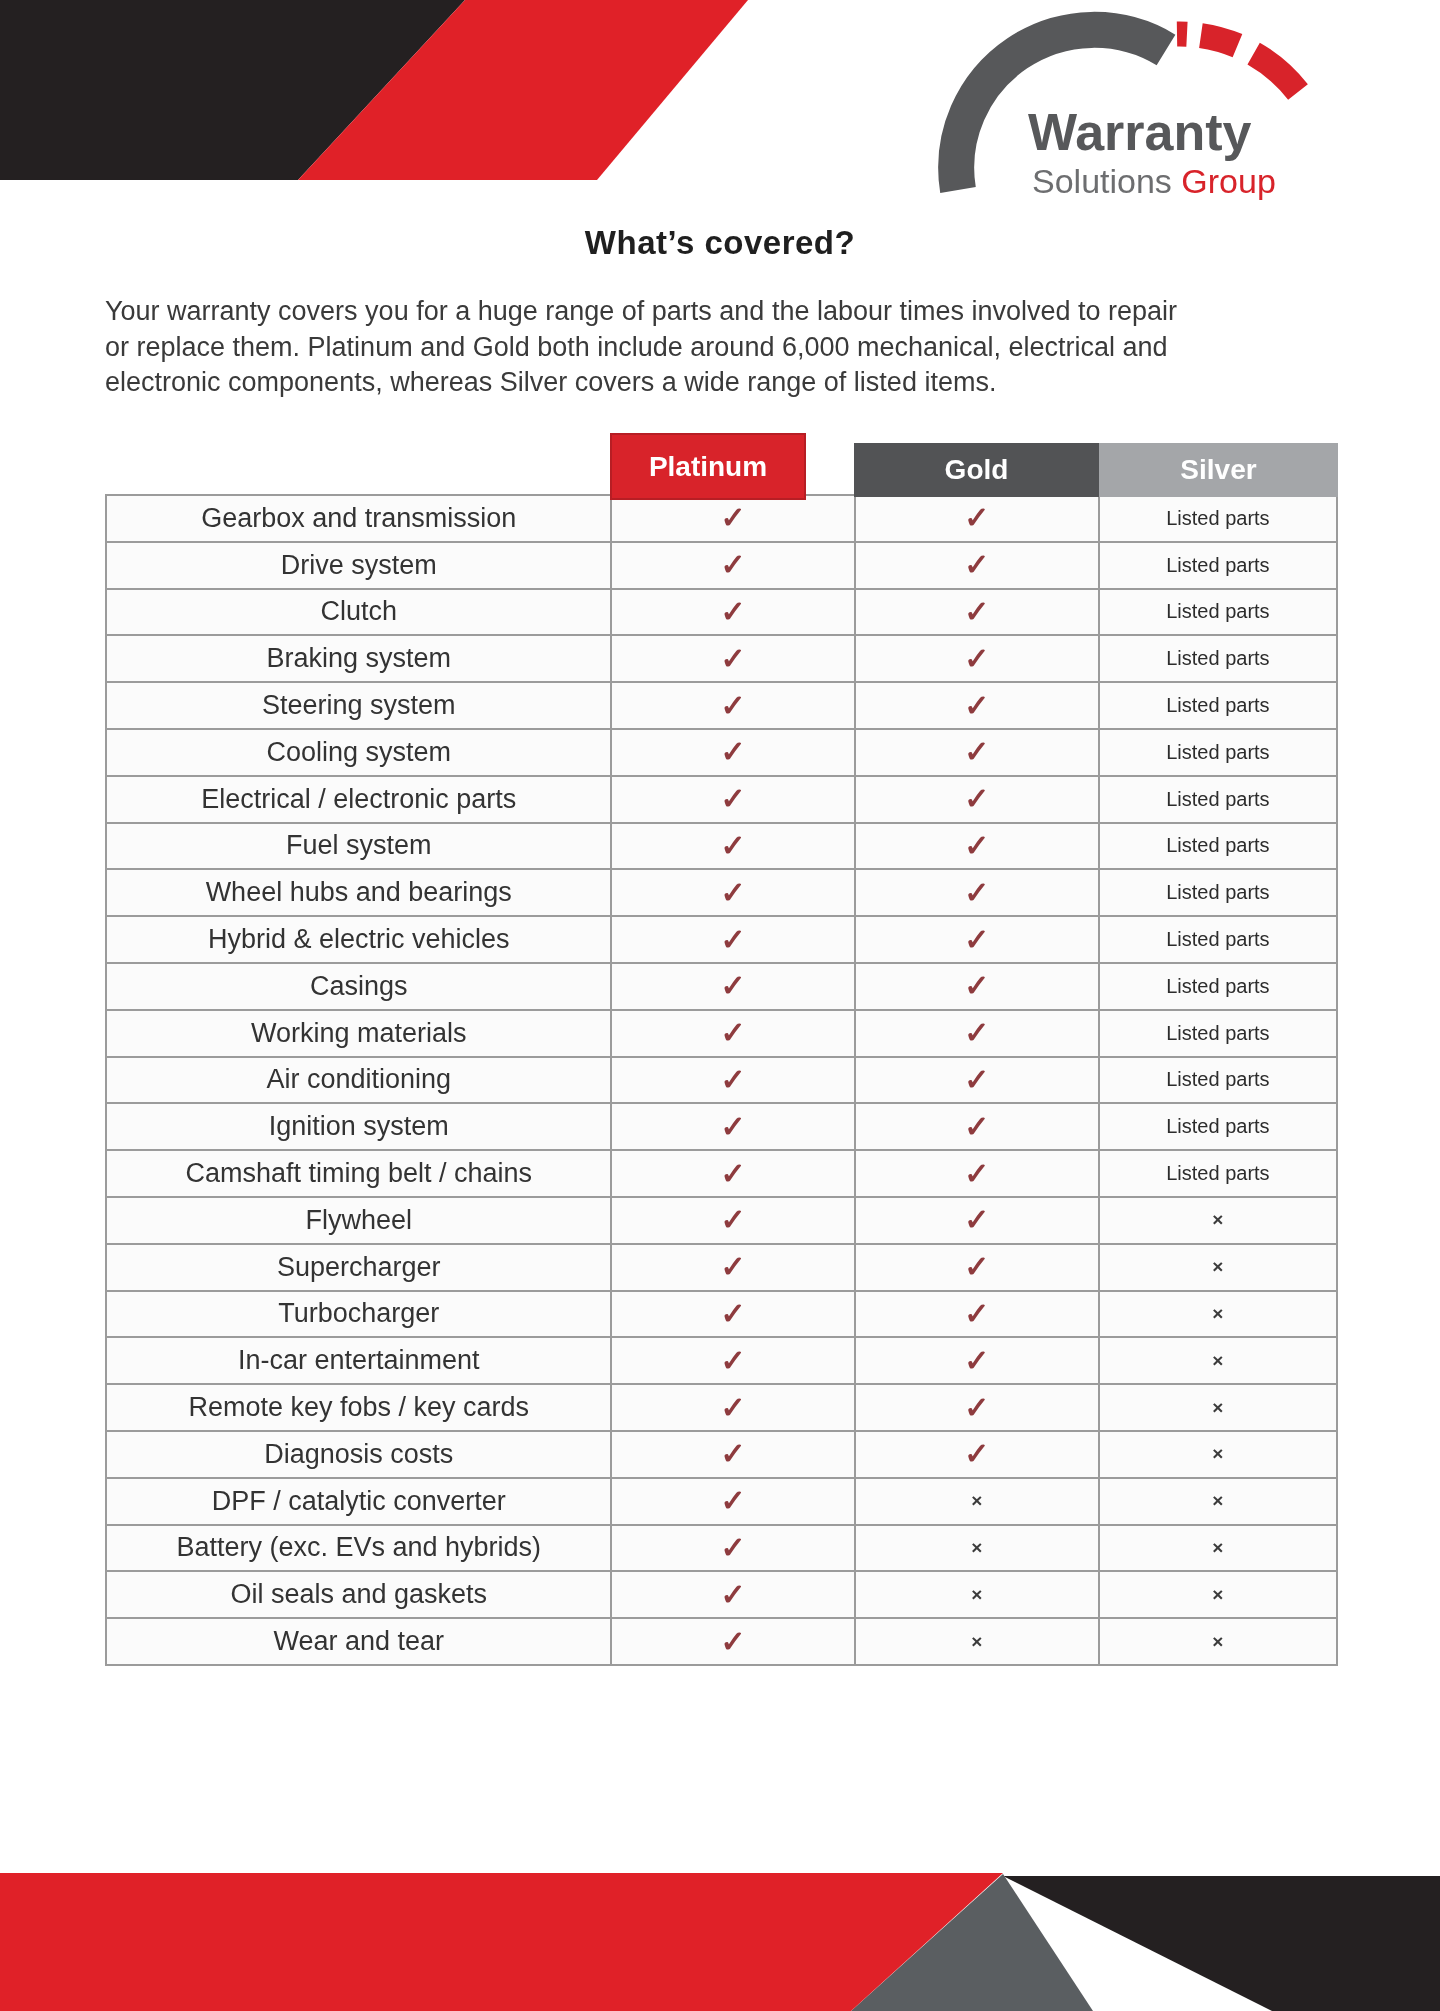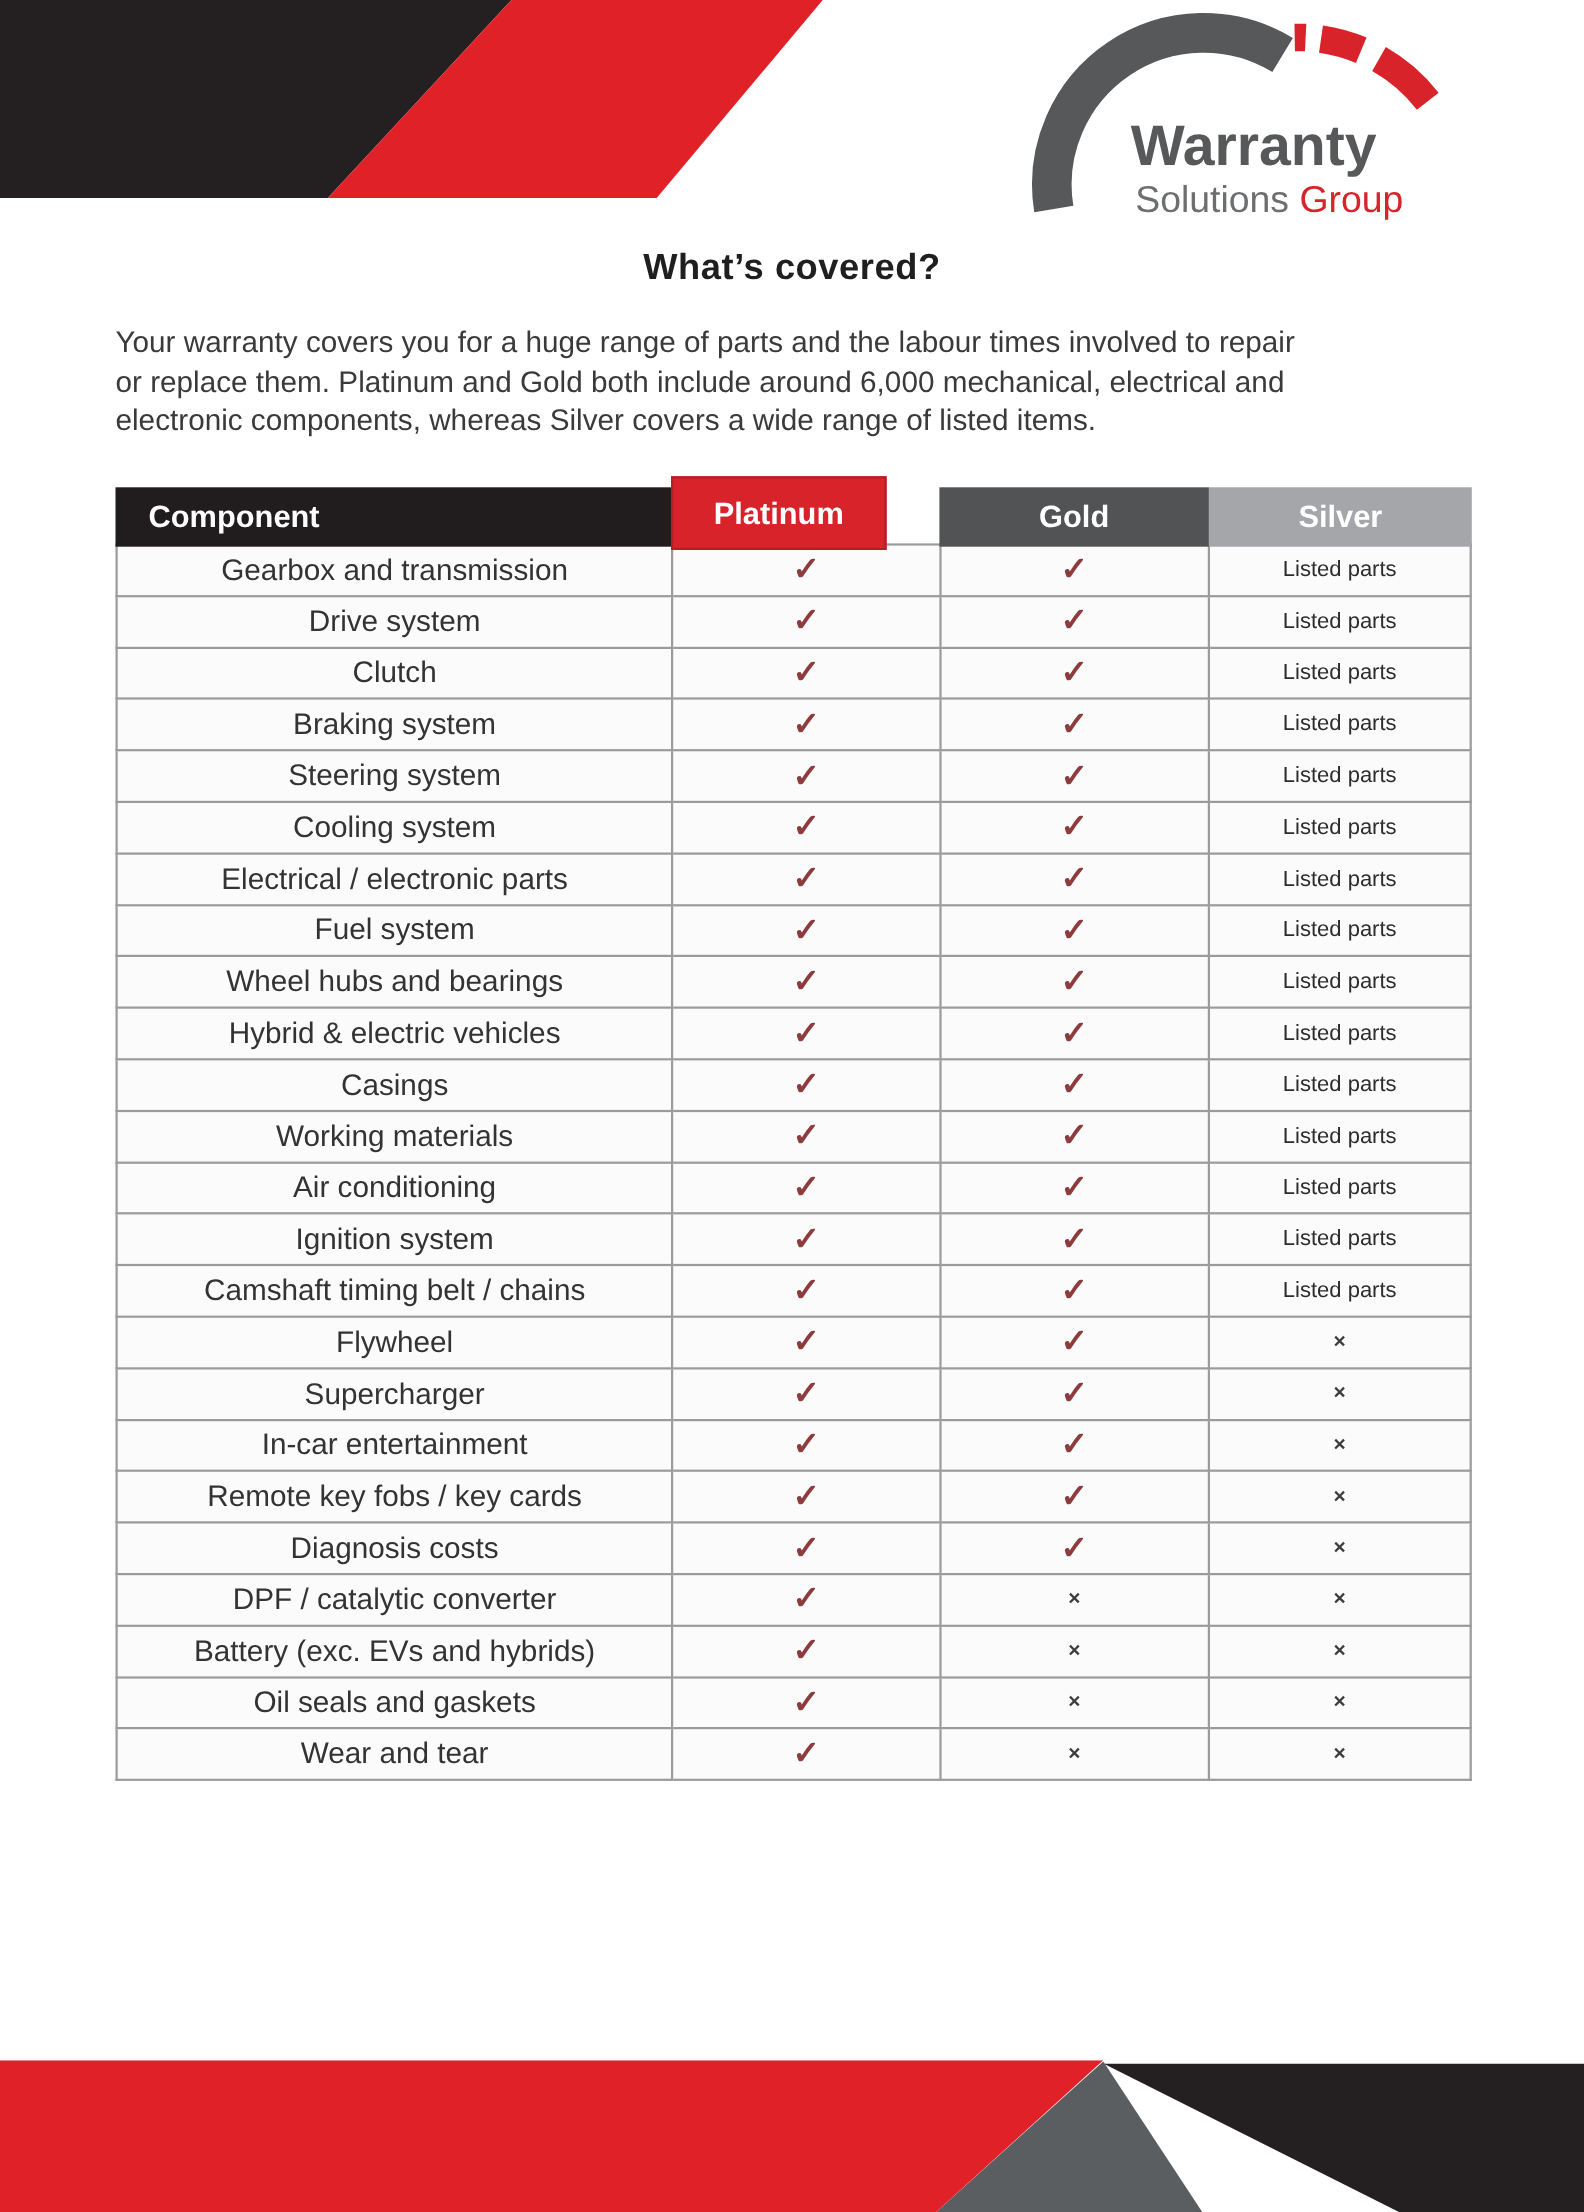--- a/index.html
+++ b/index.html
@@ -79,21 +79,20 @@
 <div id="page-title">What’s covered?</div>
 
 <div id="intro">
   <span>Your warranty covers you for a huge range of parts and the labour times involved to repair</span>
   <span>or replace them. Platinum and Gold both include around 6,000 mechanical, electrical and</span>
   <span>electronic components, whereas Silver covers a wide range of listed items.</span>
 </div>
 
 <div id="covered-table">
   <div class="t-head">
-    <div class="hc comp">Component</div>
     <div class="hc plat">Platinum</div>
     <div class="hc gold">Gold</div>
     <div class="hc silv">Silver</div>
   </div>
   <table class="t-body">
     <tbody>
     <tr>
           <td class="c-comp">Gearbox and transmission</td>
           <td class="c-plat"><span class="check">✓</span></td>
           <td class="c-gold"><span class="check">✓</span></td>
@@ -189,20 +188,26 @@
           <td class="c-gold"><span class="check">✓</span></td>
           <td class="c-silv"><span class="cross">×</span></td>
         </tr>
     <tr>
           <td class="c-comp">Supercharger</td>
           <td class="c-plat"><span class="check">✓</span></td>
           <td class="c-gold"><span class="check">✓</span></td>
           <td class="c-silv"><span class="cross">×</span></td>
         </tr>
     <tr>
+          <td class="c-comp">Turbocharger</td>
+          <td class="c-plat"><span class="check">✓</span></td>
+          <td class="c-gold"><span class="check">✓</span></td>
+          <td class="c-silv"><span class="cross">×</span></td>
+        </tr>
+    <tr>
           <td class="c-comp">In-car entertainment</td>
           <td class="c-plat"><span class="check">✓</span></td>
           <td class="c-gold"><span class="check">✓</span></td>
           <td class="c-silv"><span class="cross">×</span></td>
         </tr>
     <tr>
           <td class="c-comp">Remote key fobs / key cards</td>
           <td class="c-plat"><span class="check">✓</span></td>
           <td class="c-gold"><span class="check">✓</span></td>
           <td class="c-silv"><span class="cross">×</span></td>

